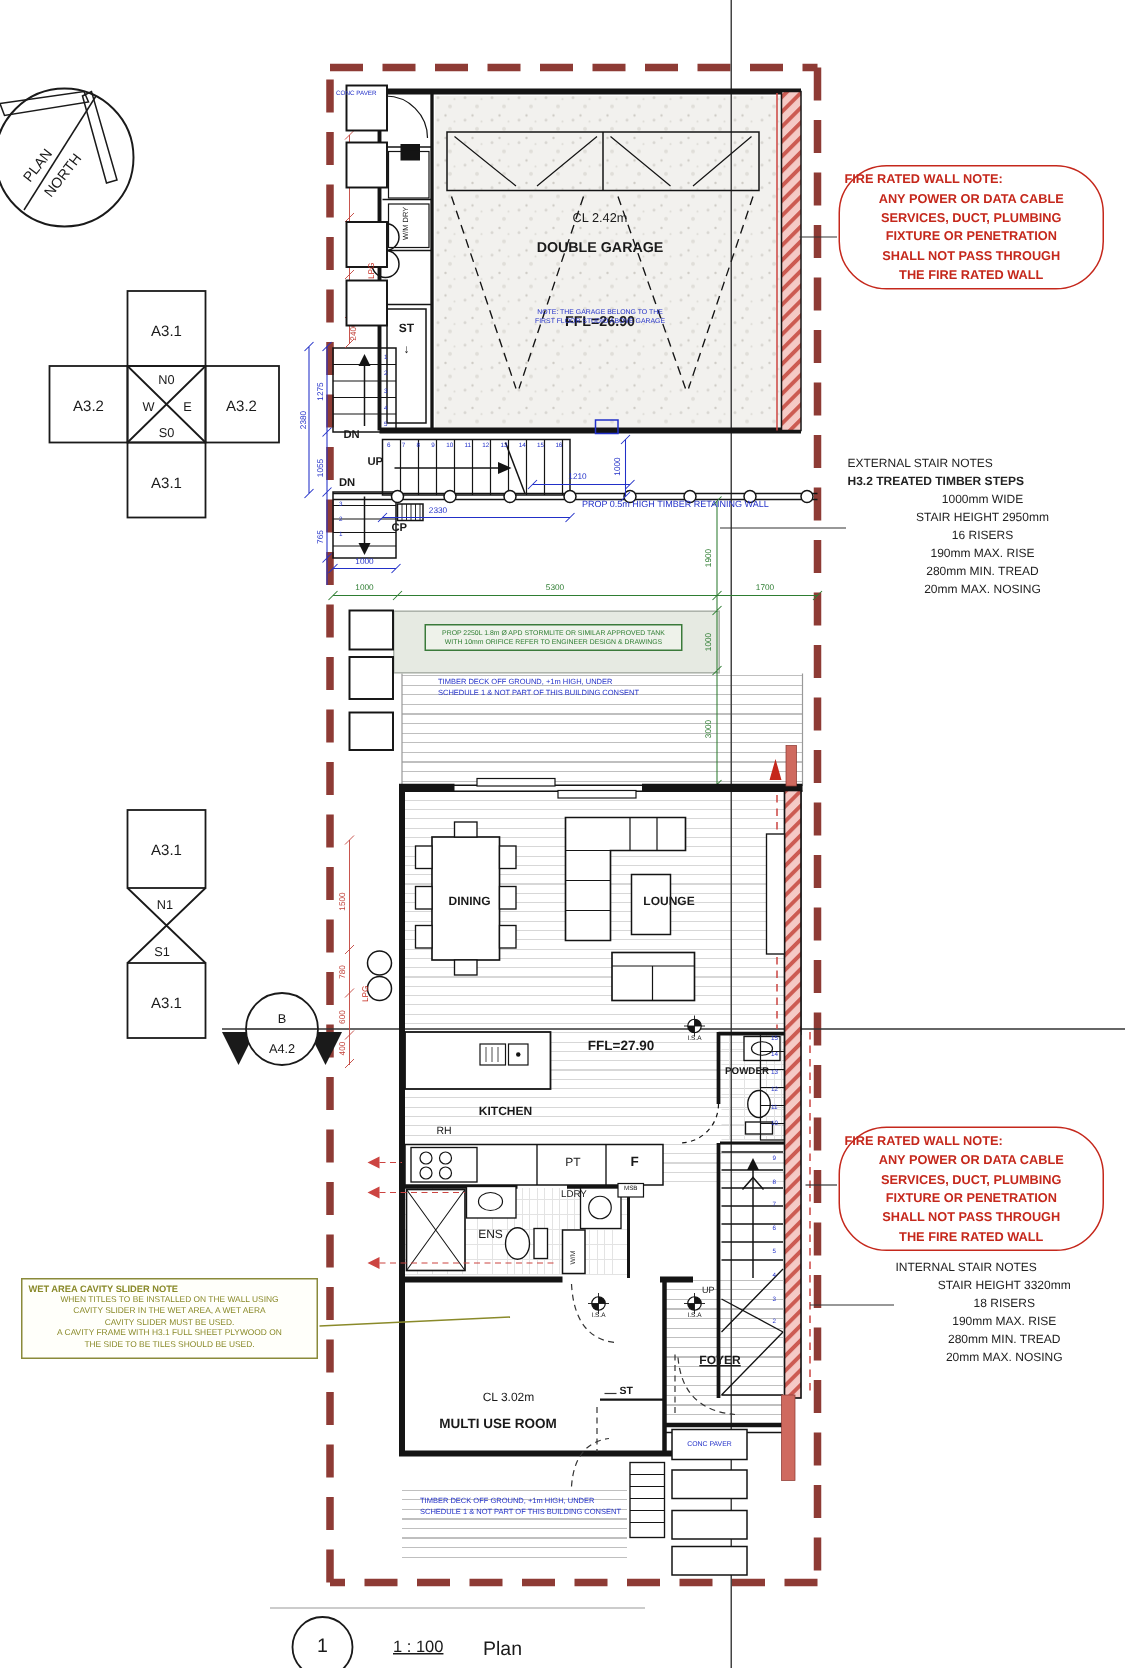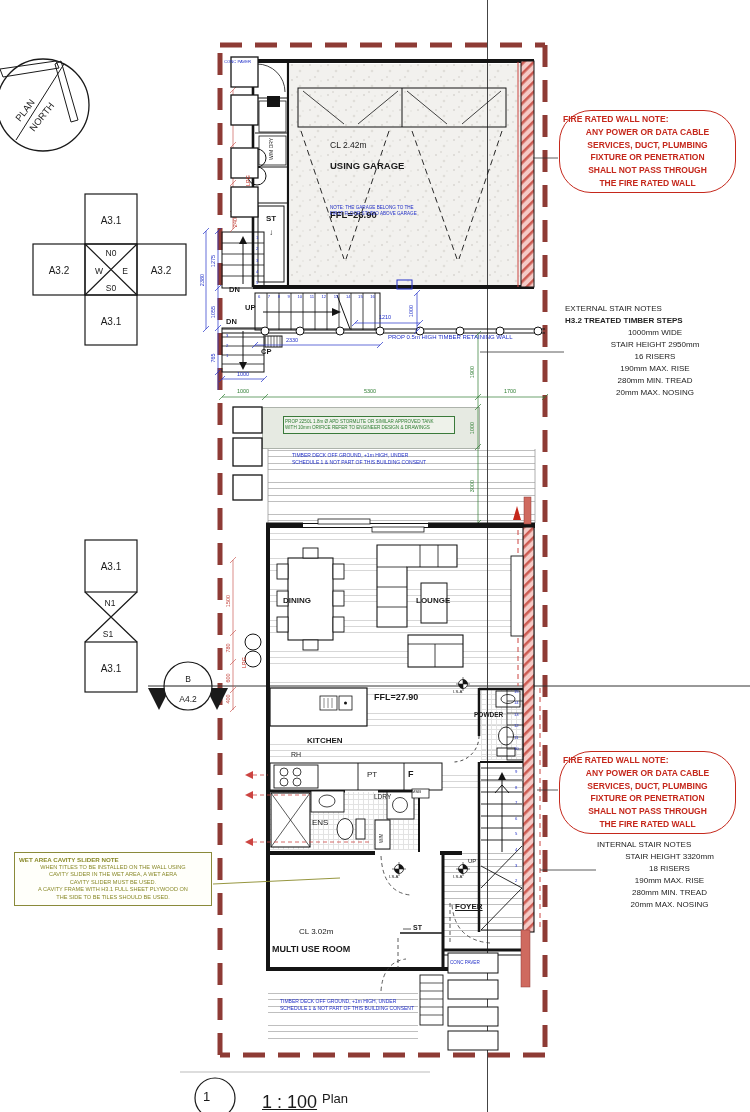--- a/index.html
+++ b/index.html
@@ -6,21 +6,21 @@
   #stage{position:relative;width:750px;height:1112px;background:#fff;overflow:hidden;
          font-family:"Liberation Sans",sans-serif;}
   svg text{font-family:"Liberation Sans",sans-serif;fill:#1a1a1a;}
   .dim{font-size:5.5px;}
   .dim-blue{fill:#2230c8;}
   .dim-green{fill:#2e7d32;}
   .dim-red{fill:#c2423a;}
   .mk{font-size:10px;}
   .mk-s{font-size:8.5px;}
   .lbl{position:absolute;color:#1a1a1a;white-space:nowrap;line-height:1.15;}
-  .c{text-align:left;}
+  .c{text-align:center;}
   .b{font-weight:bold;border-radius:32px;}
   .blue{color:#2230c8;}
   .redt{color:#c5281c;}
   .greent{color:#2e7d32;}
   .olive{color:#8a8a2a;}
   .floor{position:absolute;}
   .boards{background-image:repeating-linear-gradient(180deg,#bfbfbf 0 0.8px,transparent 0.8px 6.4px);}
   .boards-light{background-image:repeating-linear-gradient(180deg,#d7d7d7 0 0.7px,transparent 0.7px 6.2px);}
   .tiles{background-image:repeating-linear-gradient(0deg,#e3e3e3 0 0.6px,transparent 0.6px 5px),
                           repeating-linear-gradient(90deg,#e3e3e3 0 0.6px,transparent 0.6px 5px);}
@@ -359,21 +359,21 @@
       <path d="M480,352 H564"></path>
       <path d="M213,884 L340,878" stroke="#8a8a2a" stroke-width="0.9"></path>
     </g>
 
     <line x1="180" y1="1072" x2="430" y2="1072" stroke="#bbb" stroke-width="1"></line>
     <circle cx="215" cy="1098" r="20" fill="none" stroke="#1a1a1a" stroke-width="1.2"></circle>
   </svg>
 
   <div class="lbl blue" style="left:224px;top:60px;font-size:4.2px;">CONC PAVER</div>
   <div class="lbl c" style="left:330px;top:141px;width:140px;font-size:8.5px;">CL 2.42m</div>
-  <div class="lbl c b" style="left:330px;top:161px;width:140px;font-size:9.5px;">USING GARAGE</div>
+  <div class="lbl c b" style="left:330px;top:161px;width:140px;font-size:9.5px;">DOUBLE GARAGE</div>
   <div class="lbl c b" style="left:330px;top:182px;width:140px;font-size:9.5px;margin-top:28px;">FFL=26.90</div>
   <div class="lbl c blue" style="left:330px;top:205px;width:140px;font-size:4.6px;line-height:6px;">
     <div>NOTE: THE GARAGE BELONG TO THE</div>
     <div>FIRST FLOOR STUDIO ABOVE GARAGE</div>
   </div>
   <div class="lbl b" style="left:264px;top:214px;width:14px;text-align:center;font-size:8px;">ST</div>
   <div class="lbl" style="left:264px;top:228px;width:14px;text-align:center;font-size:8px;">↓</div>
   <div class="lbl vert" style="left:269px;top:160px;font-size:5px;">W/M DRY</div>
   <div class="lbl vert redt" style="left:245px;top:186px;font-size:5.5px;">LPG</div>
 
@@ -515,16 +515,16 @@
     <div class="vlist">
         <span>WHEN TITLES TO BE INSTALLED ON THE WALL USING</span>
         <span>CAVITY SLIDER IN THE WET AREA, A WET AERA</span>
         <span>CAVITY SLIDER MUST BE USED.</span>
         <span>A CAVITY FRAME WITH H3.1 FULL SHEET PLYWOOD ON</span>
         <span>THE SIDE TO BE TILES SHOULD BE USED.</span>
       </div>
   </div>
 
   <div class="lbl c" style="left:203px;top:1090px;width:24px;font-size:13px;">1</div>
-  <div class="lbl" style="left:262px;top:1092px;font-size:18px;text-decoration:underline;">1 : 100</div>
+  <div class="lbl" style="left:262px;top:1092px;font-size:11px;text-decoration:underline;">1 : 100</div>
   <div class="lbl" style="left:322px;top:1092px;font-size:13px;">Plan</div>
 
 </div>
 
 </body></html>

